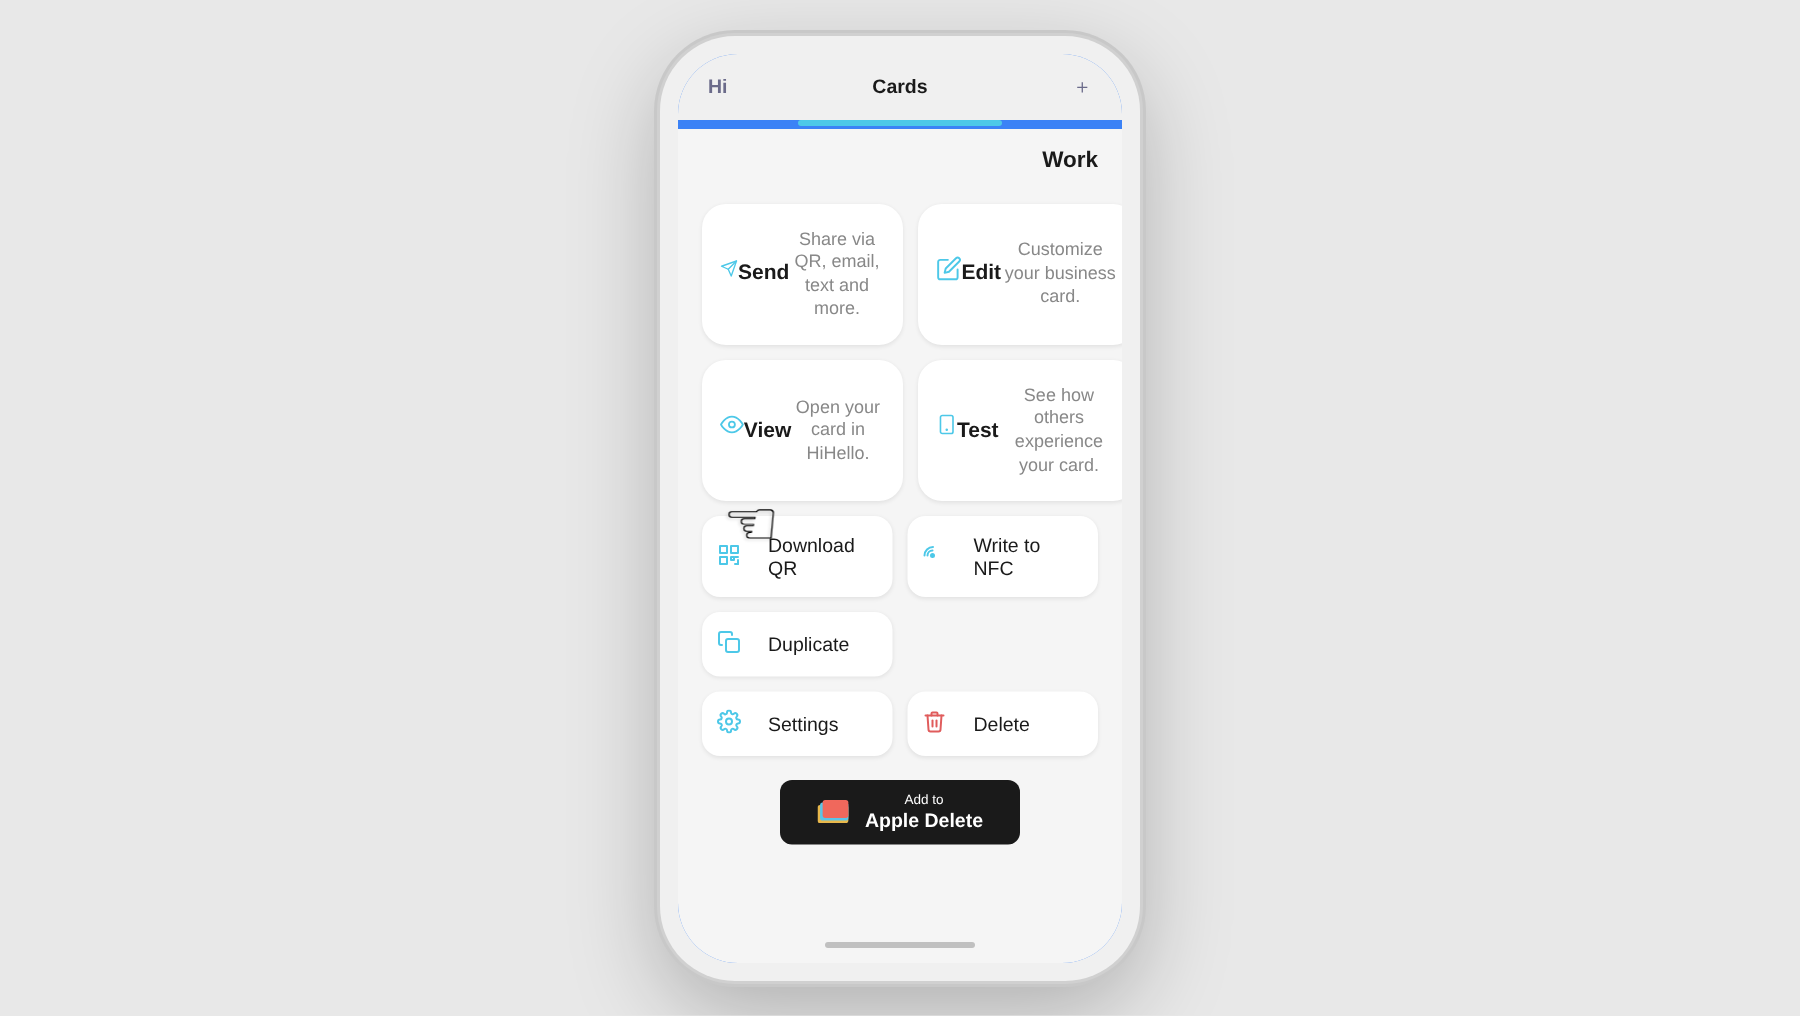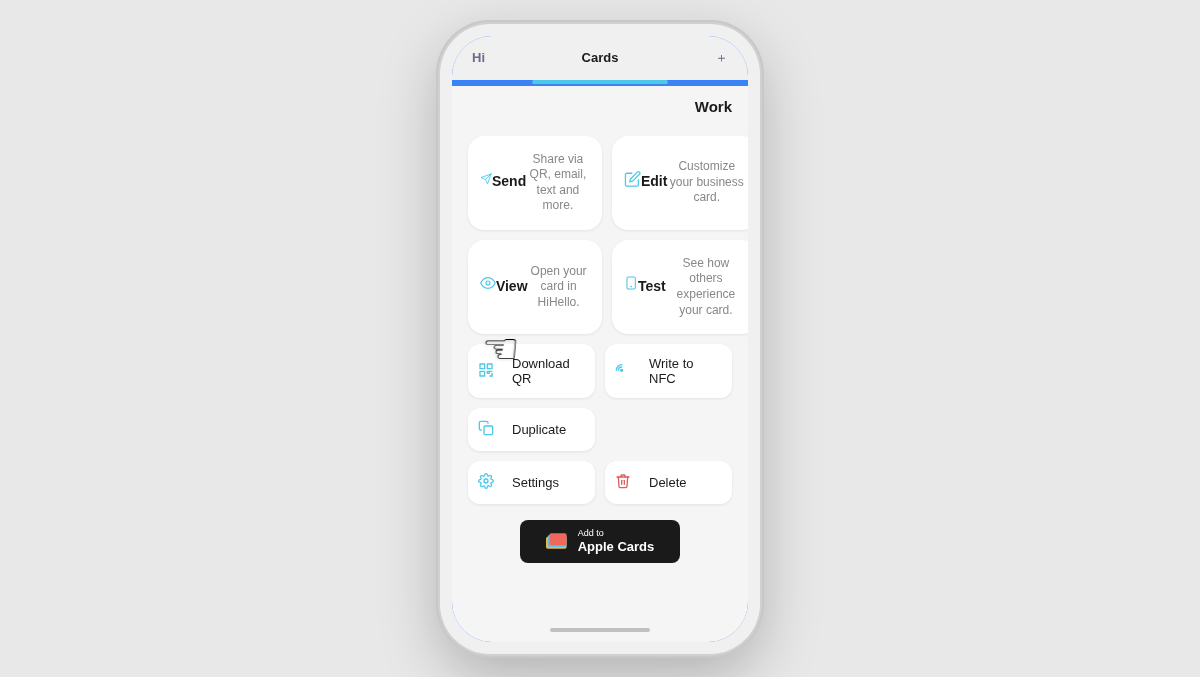--- a/index.html
+++ b/index.html
@@ -215,20 +215,21 @@
     }
     .action-btn.danger .btn-icon {
       color: #e05c5c;
     }
 
     
     .apple-wallet-container {
       display: flex;
       justify-content: center;
       margin-top: 16px;
+      text-align: center;
     }
 
     .apple-wallet-btn {
       background: #1a1a1a;
       border-radius: 8px;
       padding: 8px 20px;
       display: flex;
       align-items: center;
       gap: 8px;
       cursor: pointer;
@@ -415,21 +416,21 @@
         <div class="apple-wallet-container">
           <div class="apple-wallet-btn">
 
             <svg class="wallet-icon" viewBox="0 0 28 18" fill="none">
               <rect x="0" y="4" width="24" height="14" rx="2" fill="#e8b84b"></rect>
               <rect x="2" y="2" width="22" height="14" rx="2" fill="#5bc4e8"></rect>
               <rect x="4" y="0" width="20" height="14" rx="2" fill="#f0685c"></rect>
             </svg>
             <div class="wallet-text">
               <span class="wallet-add">Add to</span>
-              <span class="wallet-name">Apple Cards</span>
+              <span class="wallet-name">Apple Delete</span>
             </div>
           </div>
         </div>
 
       </div>
 
       <div class="home-indicator">
         <div class="home-bar"></div>
       </div>
 

